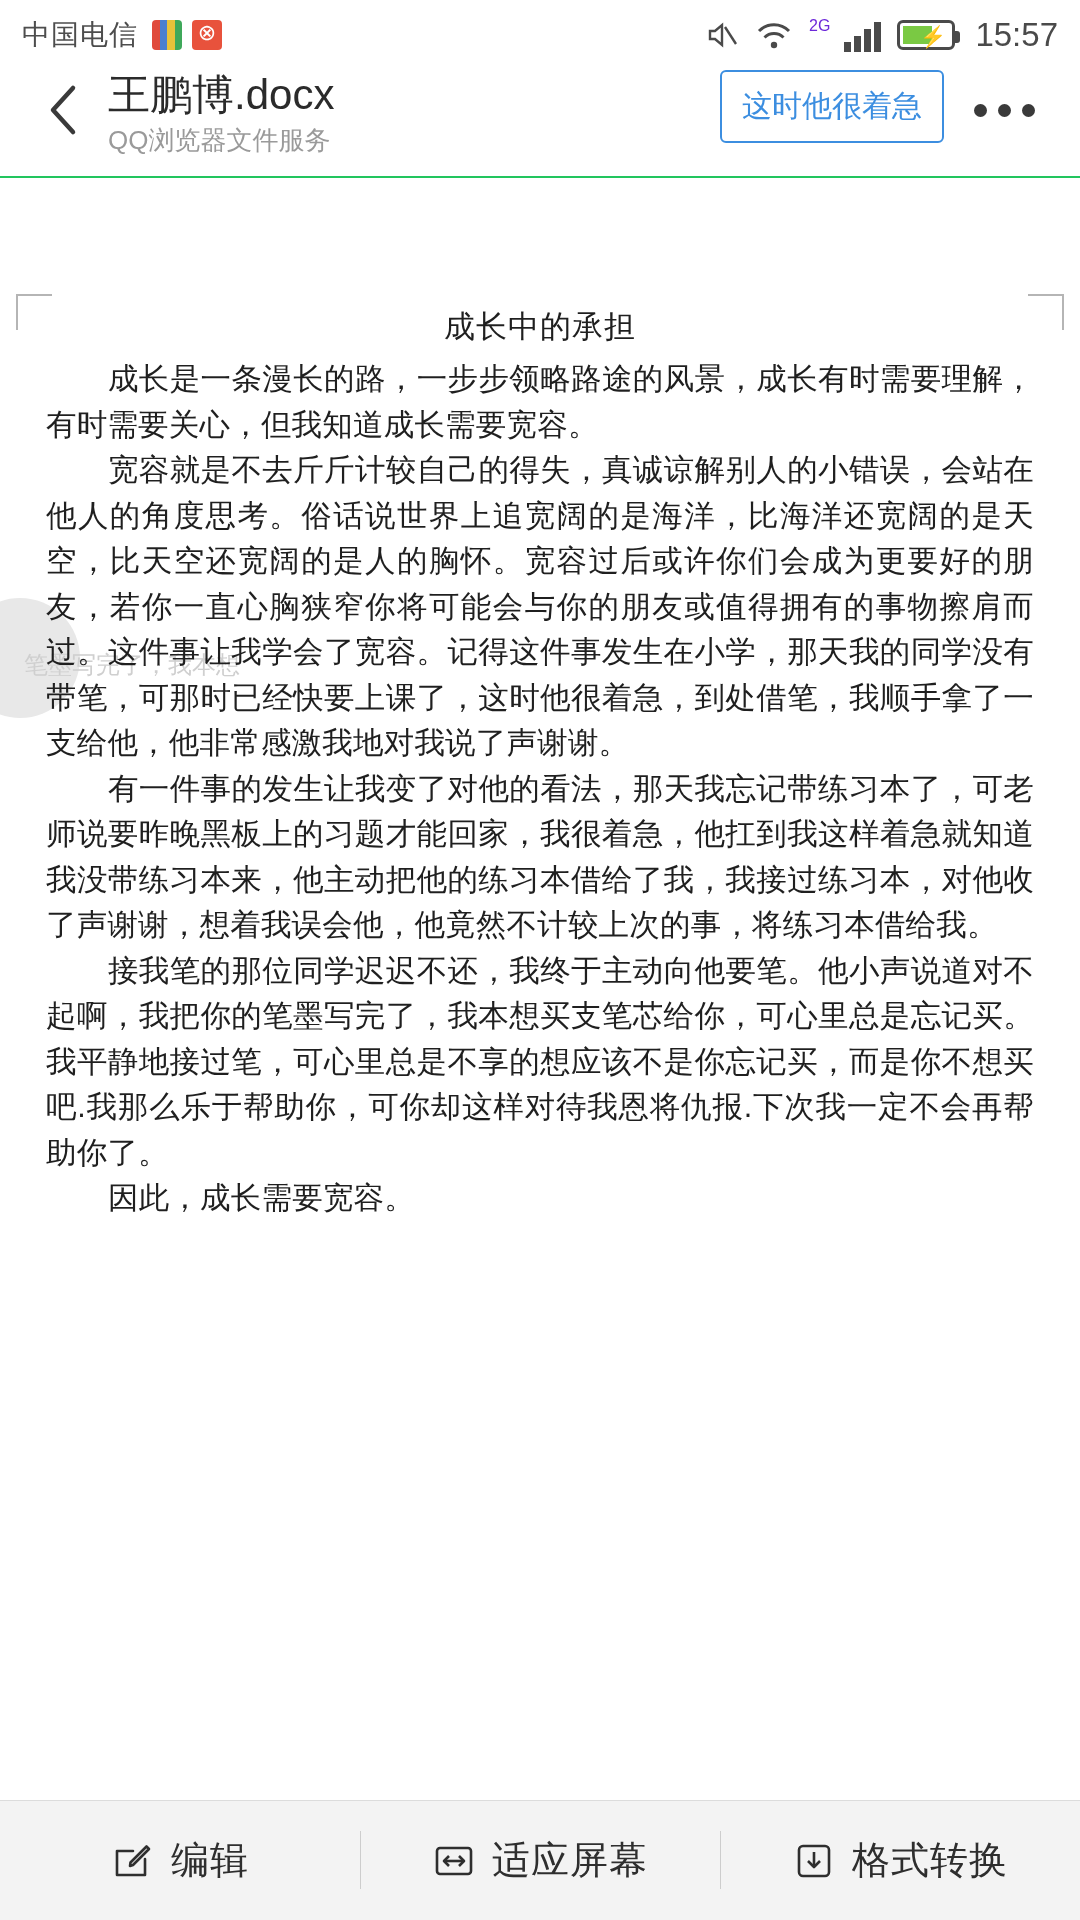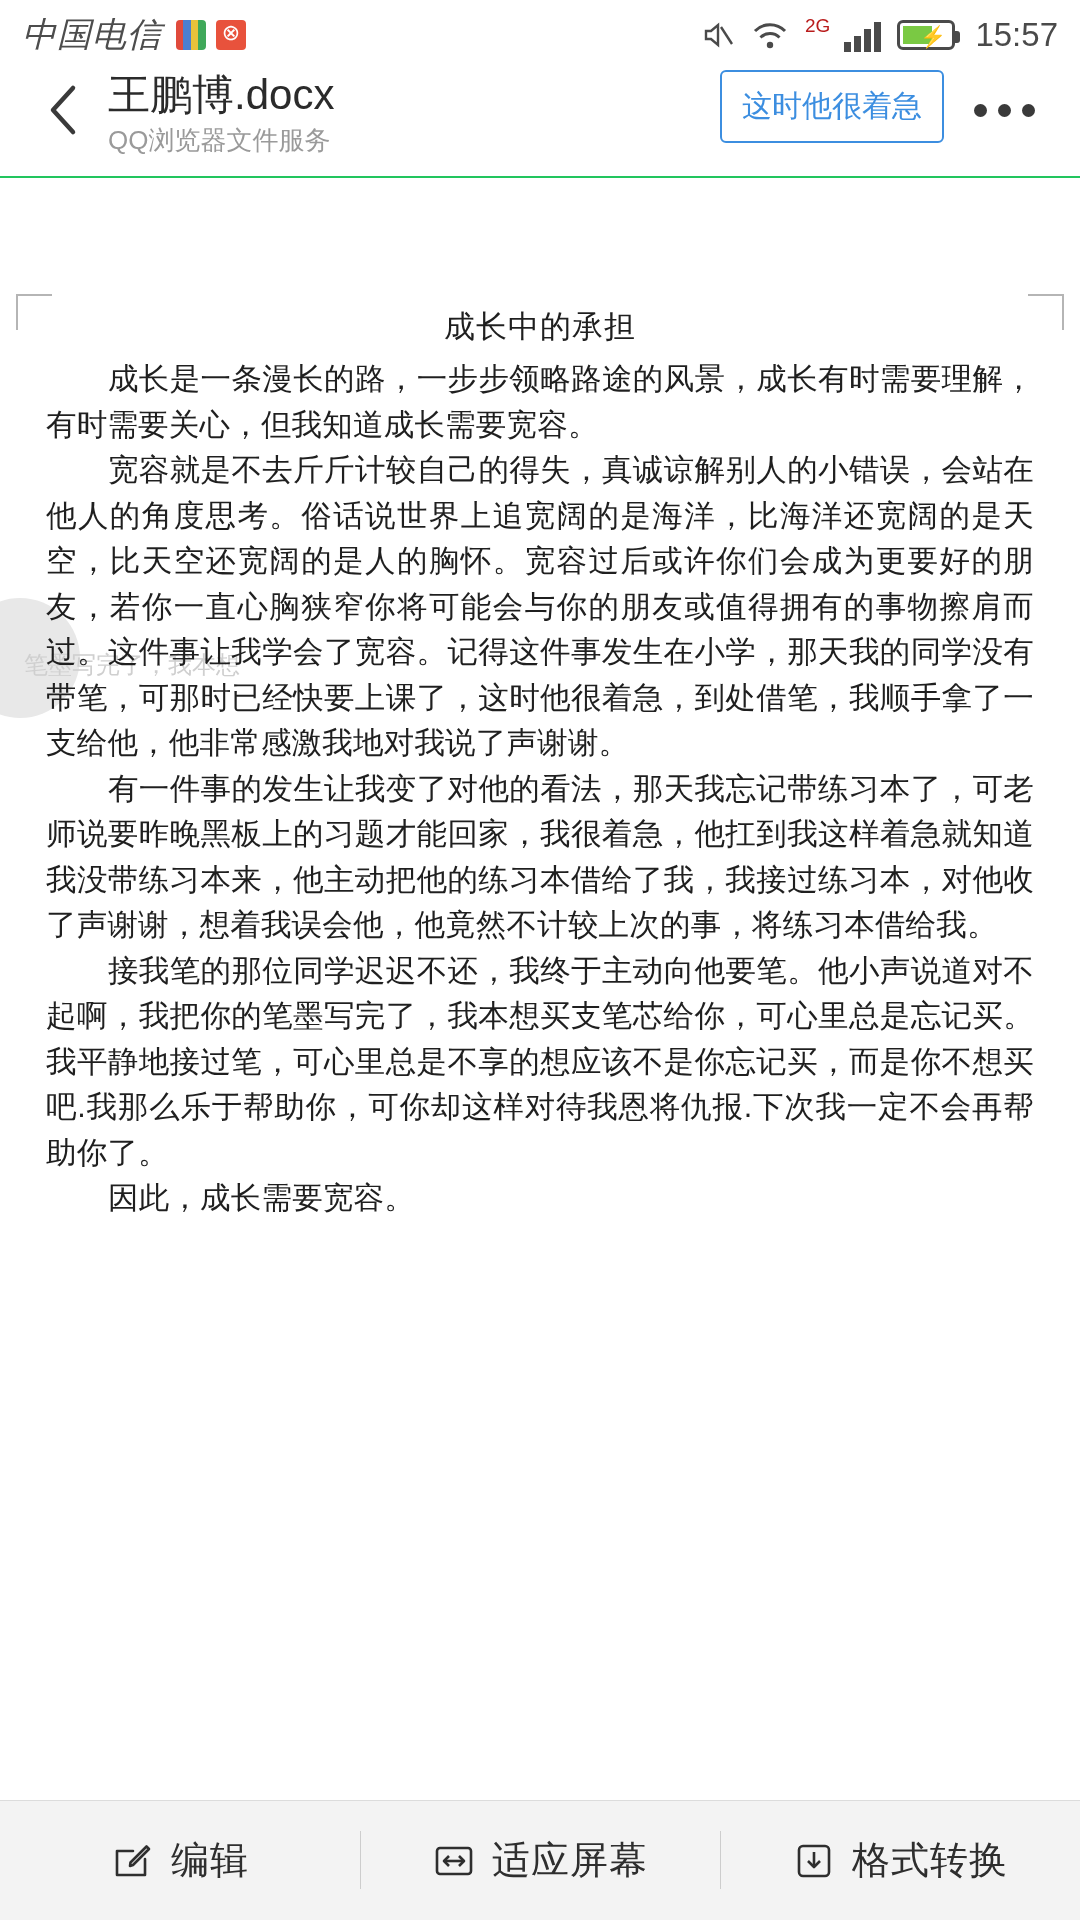--- a/index.html
+++ b/index.html
@@ -14,24 +14,23 @@
   
   .statusbar {
     height: 70px;
     display: flex;
     align-items: center;
     padding: 0 22px;
     background: #ffffff;
     color: #4a4a4a;
   }
   .carrier {
-    font-size: 34px;
+    font-size: 28px;
     letter-spacing: 1px;
     color: #4d4d4d;
-    font-style: italic;
   }
   .status-icons-left {
     display: flex;
     align-items: center;
     gap: 10px;
     margin-left: 14px;
   }
   .mini-icon {
     width: 30px; height: 30px;
     border-radius: 4px;
@@ -63,22 +62,22 @@
   }
   .icon-mute { width: 34px; height: 34px; }
   .icon-wifi { width: 38px; height: 34px; }
   .icon-signal { display: flex; align-items: flex-end; gap: 3px; height: 34px; position: relative; }
   .icon-signal .bar { width: 7px; background: #4a4a4a; }
   .icon-signal .b1 { height: 10px; }
   .icon-signal .b2 { height: 16px; }
   .icon-signal .b3 { height: 23px; }
   .icon-signal .b4 { height: 30px; }
   .net-type {
-    font-size: 19px;
-    color: #b91c1c;
+    font-size: 16px;
+    color: #6d28d9;
     align-self: flex-start;
     margin-right: -2px;
     line-height: 20px;
   }
   .battery {
     width: 58px; height: 30px;
     border: 3px solid #4a4a4a;
     border-radius: 6px;
     position: relative;
     display: flex;

